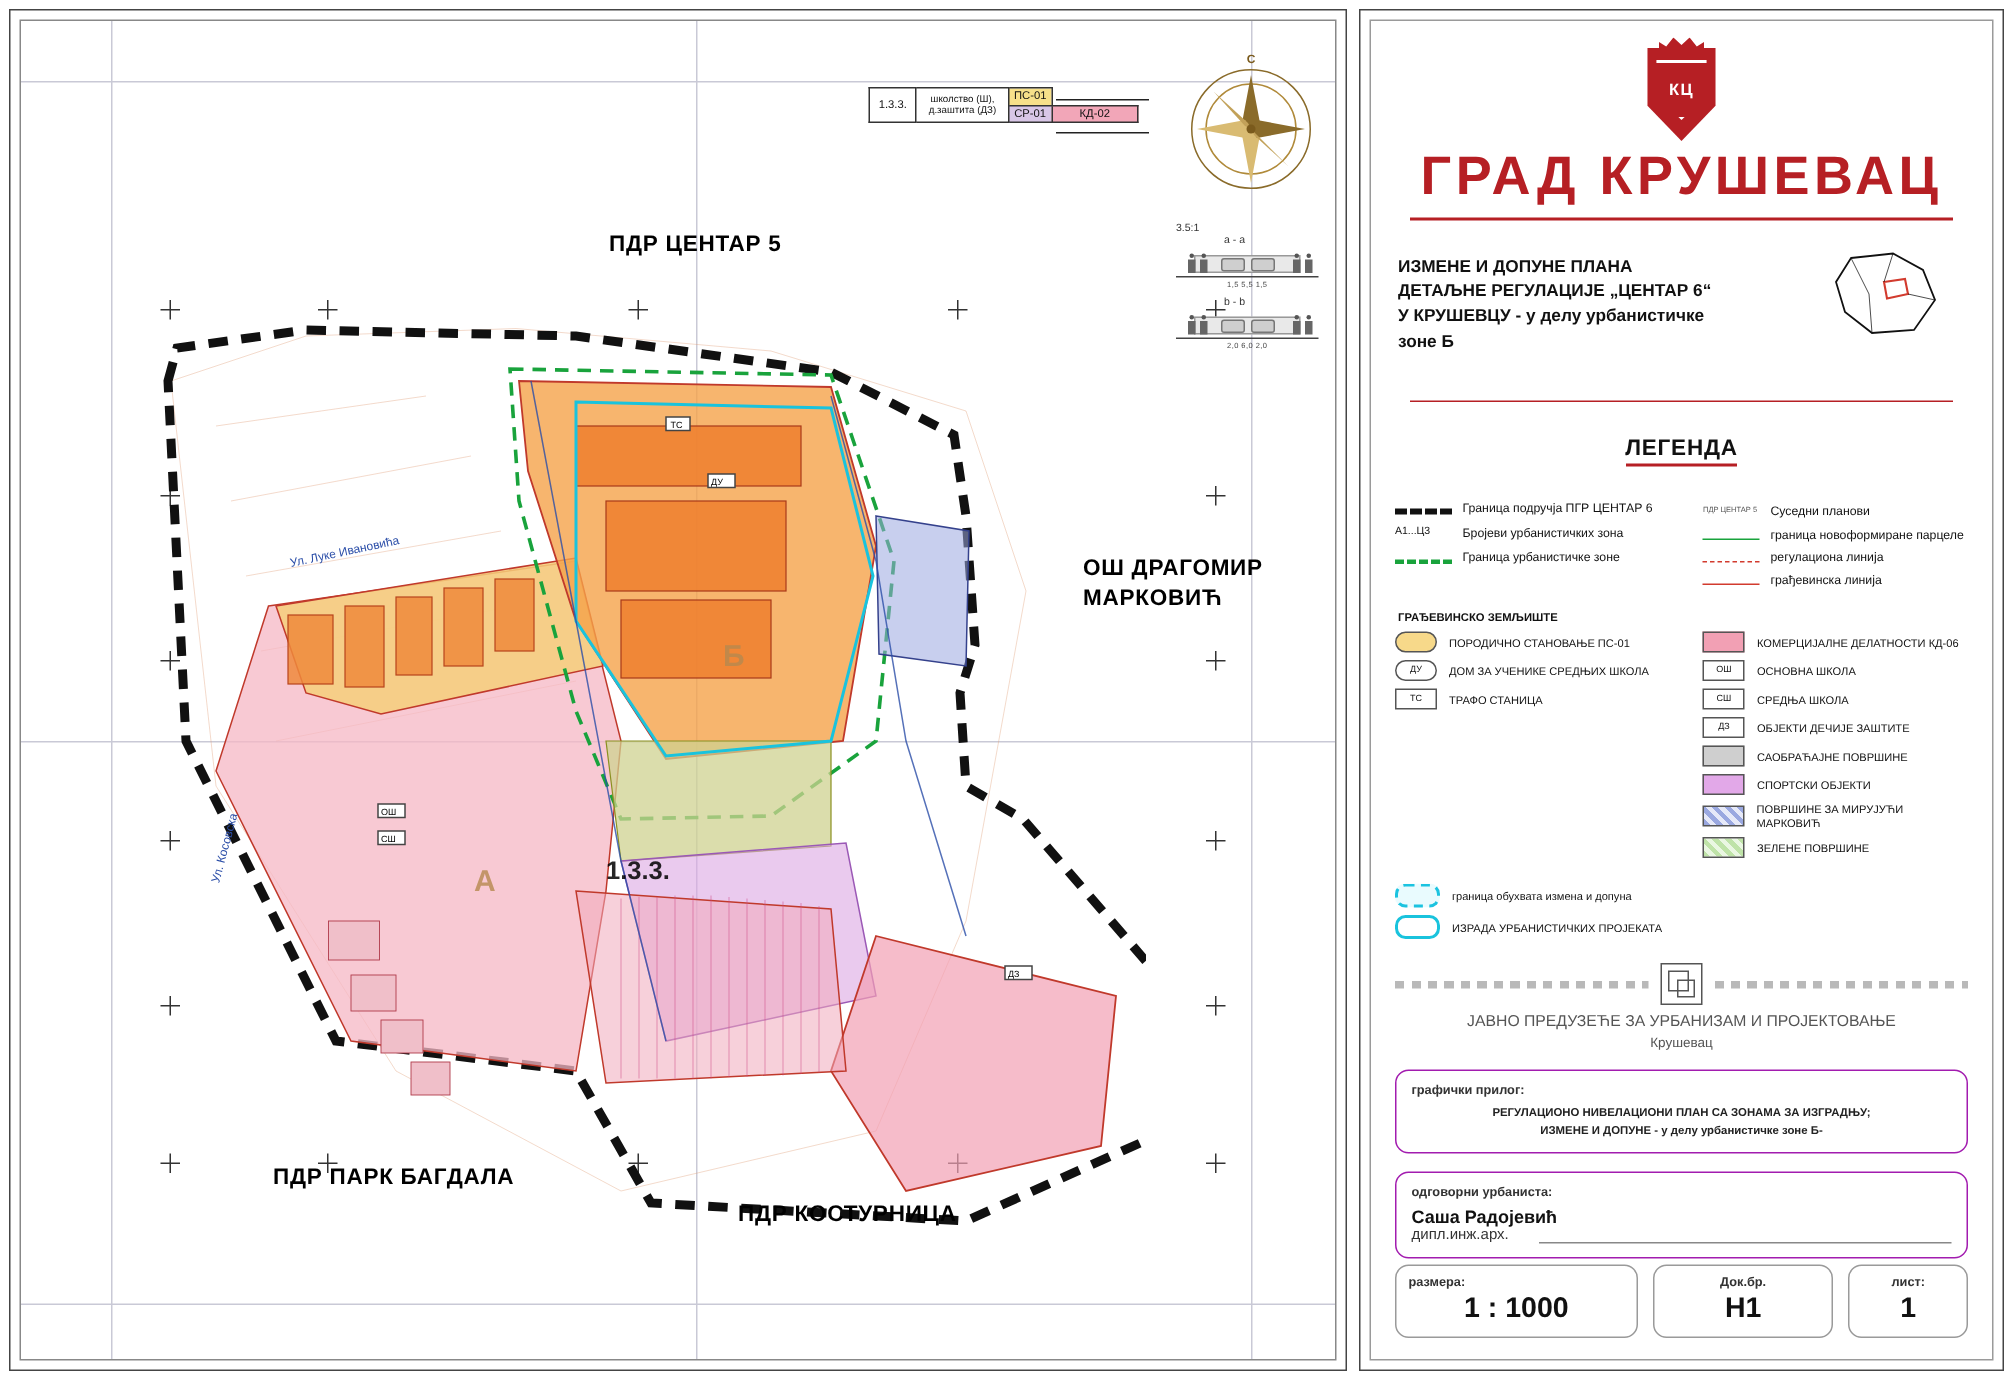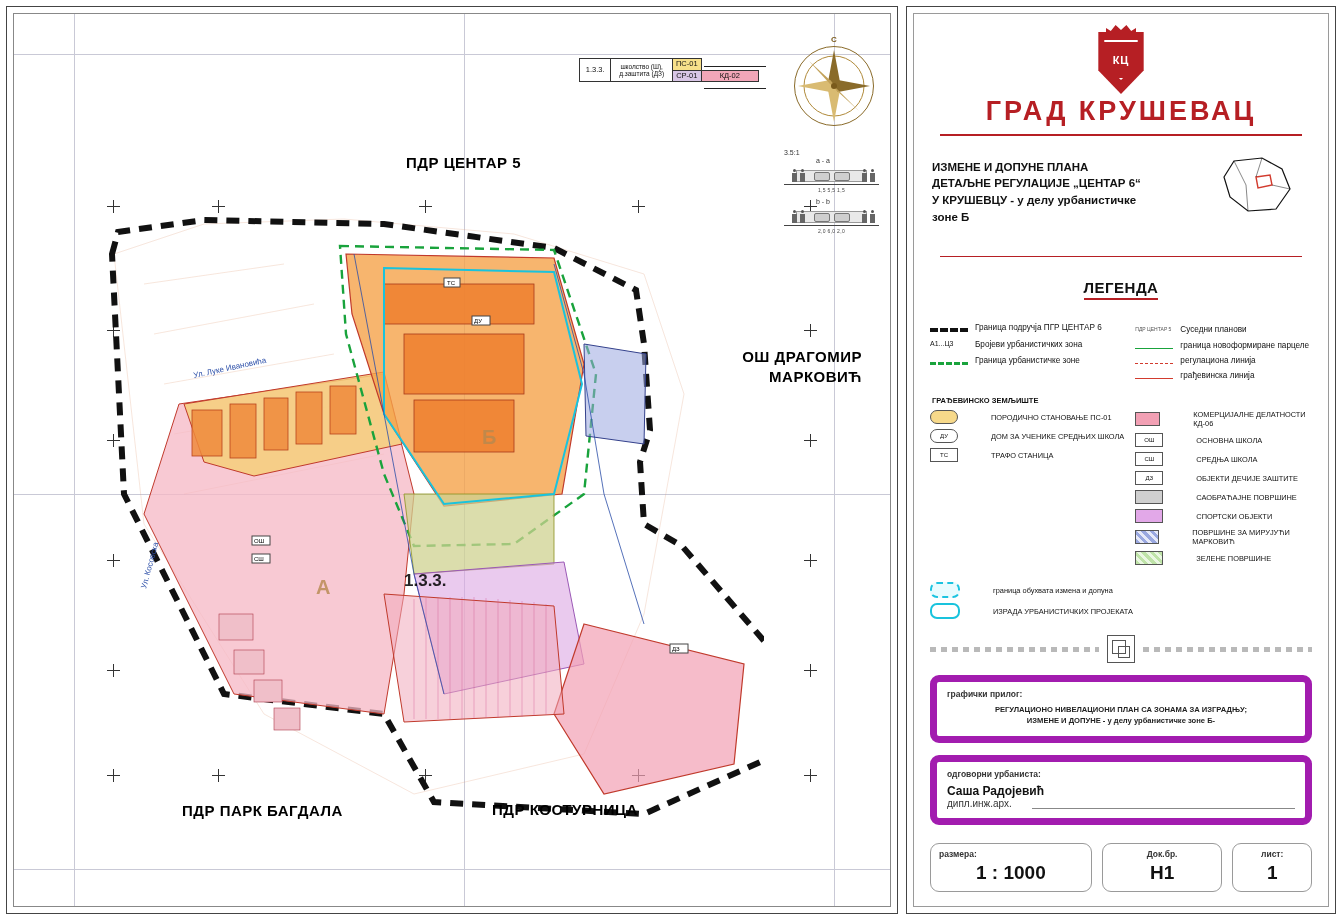--- a/index.html
+++ b/index.html
@@ -56,21 +56,21 @@
   
   .title-panel{position:absolute;left:906px;top:6px;width:428px;height:906px;border:1px solid #444;background:#fff;}
   .tp-inner{position:absolute;left:6px;top:6px;right:6px;bottom:6px;border:1px solid #9a9a9a;background:#fff;}
 
   .crest{position:relative;margin:18px auto 2px;width:54px;height:62px;}
   .crest .shield{position:absolute;inset:0;background:#b61f24;clip-path:polygon(8% 0,92% 0,92% 62%,50% 100%,8% 62%);}
   .crest .inner{position:absolute;left:8px;top:8px;right:8px;bottom:14px;border:2px solid #fff;clip-path:polygon(6% 0,94% 0,94% 60%,50% 100%,6% 60%);}
   .crest .ltr{position:absolute;left:0;right:0;top:22px;text-align:center;color:#fff;font-size:11px;font-weight:bold;letter-spacing:1px;}
   .crest .crown{position:absolute;left:50%;top:-8px;transform:translateX(-50%);width:30px;height:10px;background:#b61f24;clip-path:polygon(0 100%,0 40%,16% 70%,32% 10%,50% 60%,68% 10%,84% 70%,100% 40%,100% 100%);}
 
-  .city-name{text-align:center;font-size:27px;font-weight:bold;letter-spacing:3px;color:#b61f24;margin-top:2px;}
+  .city-name{text-align:center;font-size:36px;font-weight:bold;letter-spacing:3px;color:#b61f24;margin-top:2px;}
   .rule-red{height:2px;background:#b61f24;margin:7px 26px 6px;}
   .rule-thin{height:1px;background:#b61f24;margin:3px 26px 10px;}
 
   .plan-title{margin:0 18px;font-size:11.5px;font-weight:bold;line-height:1.45;color:#111;padding-right:96px;position:relative;}
   .mini-map{position:absolute;right:8px;top:-4px;width:86px;height:62px;}
   .mini-map svg{display:block;}
 
   .legend-h{text-align:center;font-size:15px;font-weight:bold;margin:22px 0 4px;letter-spacing:.5px;}
   .legend-h u{text-decoration:none;border-bottom:2px solid #b61f24;padding-bottom:2px;}
 
@@ -79,34 +79,34 @@
   .sym{width:38px;min-width:38px;height:12px;position:relative;margin-right:7px;}
   .sym-dash{height:0;border-top:4px dashed #111;margin-top:4px;}
   .sym-dash-g{height:0;border-top:3px dashed #19a33c;margin-top:5px;}
   .sym-line-g{height:0;border-top:1.6px solid #19a33c;margin-top:5px;}
   .sym-line-r{height:0;border-top:1.4px solid #d23b2e;margin-top:5px;}
   .sym-line-rd{height:0;border-top:1.4px dashed #d23b2e;margin-top:5px;}
   .sym-txt{font-size:7px;line-height:12px;}
   .box{width:26px;height:12px;border:1px solid #555;margin-right:8px;}
   .b-rounded{border-radius:7px;}
   .sub-h{font-size:7.5px;font-weight:bold;margin:4px 0 5px 2px;}
-  .lg-item{display:flex;align-items:center;margin-bottom:5px;font-size:7.4px;gap:25px;}
+  .lg-item{display:flex;align-items:center;margin-bottom:5px;font-size:7.4px;}
   .cyan-dash{border:2px dashed #1bc3e0;border-radius:7px;height:12px;width:26px;margin-right:8px;background:#e9fbfe;}
   .cyan-solid{border:2px solid #19c3dd;border-radius:7px;height:12px;width:26px;margin-right:8px;background:#fff;}
 
   .decor{display:flex;align-items:center;margin:16px 16px 4px;}
   .decor .dashes{flex:1;height:5px;background:repeating-linear-gradient(to right,#b9b9b9 0 6px,transparent 6px 11px);}
   .decor .emblem{width:26px;height:26px;border:1px solid #555;margin:0 8px;position:relative;background:#fff;}
   .decor .emblem:before{content:"";position:absolute;left:4px;top:4px;width:12px;height:12px;border:1px solid #555;}
   .decor .emblem:after{content:"";position:absolute;right:4px;bottom:4px;width:10px;height:10px;border:1px solid #555;}
 
   .company{text-align:center;font-size:10.5px;color:#555;margin-top:4px;line-height:1.4;}
   .company .sub{font-size:9px;}
 
-  .field{margin:12px 16px 0;border:7px solid #a21caf;border-radius:9px;position:relative;padding:7px 10px 9px;}
+  .field{margin:12px 16px 0;border:1px solid #a21caf;border-radius:9px;position:relative;padding:7px 10px 9px;}
   .field .cap{font-size:8.5px;font-weight:bold;color:#333;margin-bottom:5px;}
   .field .body{font-size:7.6px;font-weight:bold;color:#222;line-height:1.5;text-align:center;}
   .field .name{font-size:12px;font-weight:bold;margin-top:2px;}
   .field .deg{font-size:10px;color:#333;}
   .sig-line{border-bottom:1px solid #888;height:10px;margin-left:90px;}
 
   .bottom-row{position:absolute;left:16px;right:16px;bottom:14px;display:flex;gap:10px;align-items:flex-end;}
   .bcell{border:1px solid #9a9a9a;border-radius:9px;padding:5px 8px 7px;background:#fff;}
   .bcell .cap{font-size:8.5px;font-weight:bold;color:#333;margin-bottom:3px;}
   .bcell .val{font-size:19px;font-weight:bold;text-align:center;color:#111;}
@@ -281,23 +281,23 @@
           <rect x="168" y="342" width="18" height="9" fill="#fff" stroke="#444"></rect>
             <text x="170" y="349">ОШ</text>
           <rect x="168" y="360" width="18" height="9" fill="#fff" stroke="#444"></rect>
             <text x="170" y="367">СШ</text>
           <rect x="586" y="450" width="18" height="9" fill="#fff" stroke="#444"></rect>
             <text x="588" y="457">ДЗ</text>
         </g>
       </svg>
 
       <div class="nb-label" style="left:392px;top:140px;">ПДР ЦЕНТАР 5</div>
-      <div class="nb-label" style="left:708px;top:333px;width:140px;white-space:pre-line;line-height:1.3;text-align:right;">ОШ ДРАГОМИР
+      <div class="nb-label" style="left:708px;top:355px;width:140px;white-space:pre-line;line-height:1.3;">ОШ ДРАГОМИР
 МАРКОВИЋ</div>
-      <div class="nb-label" style="left:168px;top:788px;">ПДР ПАРК БАГДАЛА</div>
+      <div class="nb-label" style="left:168px;top:762px;">ПДР ПАРК БАГДАЛА</div>
       <div class="nb-label" style="left:478px;top:787px;">ПДР КОСТУРНИЦА</div>
 
     </div>
   </div>
 
   <div class="title-panel">
     <div class="tp-inner">
 
       <div class="crest">
         <div class="crown"></div>
@@ -427,20 +427,24 @@
           </div>
         </div>
       </div>
 
       <div class="decor">
         <div class="dashes"></div>
         <div class="emblem"></div>
         <div class="dashes"></div>
       </div>
 
+      <div class="company">
+        <div>ЈАВНО ПРЕДУЗЕЋЕ ЗА УРБАНИЗАМ И ПРОЈЕКТОВАЊЕ</div>
+        <div class="sub">Крушевац</div>
+      </div>
 
       <div class="field">
         <div class="cap">графички прилог:</div>
         <div class="body" style="white-space:pre-line;">РЕГУЛАЦИОНО НИВЕЛАЦИОНИ ПЛАН СА ЗОНАМА ЗА ИЗГРАДЊУ;
 ИЗМЕНЕ И ДОПУНЕ - у делу урбанистичке зоне Б-</div>
       </div>
 
       <div class="field">
         <div class="cap">одговорни урбаниста:</div>
         <div class="name" style="text-align:left;">Саша Радојевић</div>

